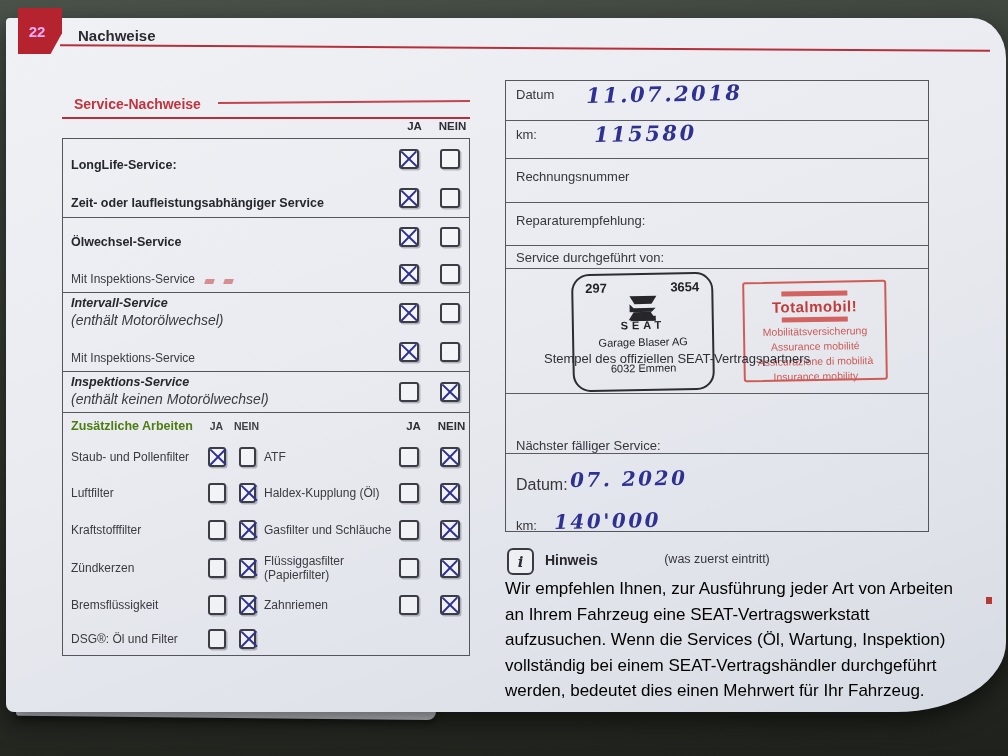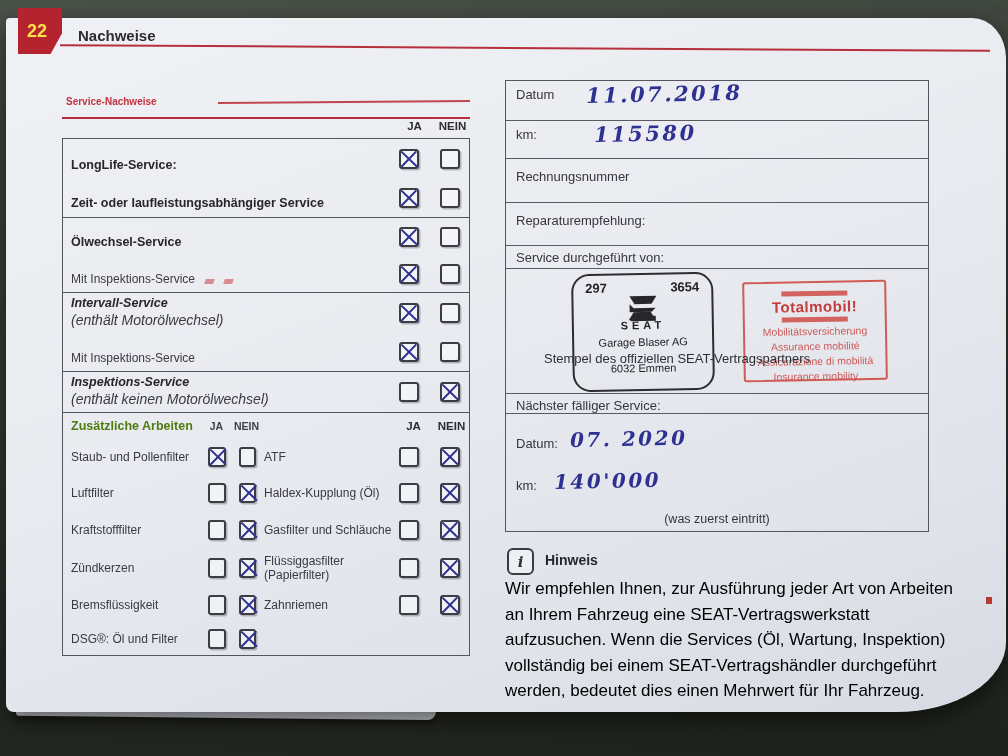--- a/index.html
+++ b/index.html
@@ -12,27 +12,27 @@
   .paper{position:absolute;left:6px;top:18px;width:1000px;height:694px;
          background:linear-gradient(160deg,#f0f1f5 0%,#e9ebf0 45%,#dfe2e9 80%,#d6dae2 100%);
          border-radius:4px 34px 110px 8px / 4px 40px 70px 8px;
          box-shadow:0 10px 24px rgba(0,0,0,.55);}
   .paper-under{position:absolute;left:16px;top:706px;width:420px;height:12px;background:#c9ccd3;
          border-radius:4px 4px 10px 4px;transform:rotate(.6deg);box-shadow:0 3px 6px rgba(0,0,0,.4);}
 
   
   .tab{position:absolute;left:18px;top:8px;width:44px;height:46px;background:#b5232f;
        clip-path:polygon(0 0,100% 0,100% 55%,74% 100%,0 100%);
-       color:#fde047;font-weight:bold;font-size:18px;display:flex;align-items:center;justify-content:center;
+       color:#f0abfc;font-weight:bold;font-size:15px;display:flex;align-items:center;justify-content:center;
        padding-right:6px;box-sizing:border-box;}
   .header-title{position:absolute;left:78px;top:27px;font-size:15px;font-weight:bold;color:#2b2b31;}
   .header-rule{position:absolute;left:60px;top:47px;width:930px;height:2px;background:#b5303a;transform:rotate(.35deg);}
 
   
-  .svc-title{position:absolute;left:66px;top:96px;font-size:10px;font-weight:bold;color:#c0333f;}
+  .svc-title{position:absolute;left:74px;top:96px;font-size:14px;font-weight:bold;color:#c0333f;}
   .svc-rule-a{position:absolute;left:218px;top:101px;width:252px;height:1.6px;background:#c24550;transform:rotate(-.5deg);}
   .svc-rule-b{position:absolute;left:62px;top:117px;width:408px;height:1.8px;background:#b5303a;}
 
   
   .table-wrap{position:absolute;left:62px;top:120px;width:408px;}
   .jn-head{display:flex;height:16px;}
   .pair-head{display:flex;gap:21px;margin-left:auto;margin-right:9px;font-size:11.5px;font-weight:bold;color:#2e2e35;}
   .pair-head span{width:17px;display:flex;justify-content:center;white-space:nowrap;}
   .tbl{border:1.6px solid #55555d;margin-top:2px;}
   .sep{border-top:1.4px solid #55555d;}
@@ -80,21 +80,21 @@
   .seat-word{text-align:center;font-size:11px;font-weight:bold;letter-spacing:4px;margin-top:-2px;}
   .seat-line{text-align:center;font-size:11px;margin-top:5px;}
   .seat-city{text-align:center;font-size:11px;margin-top:14px;}
   .mob-stamp{position:absolute;left:237px;top:12px;width:140px;height:96px;border:2.4px solid #d05b55;
              border-radius:3px;transform:rotate(-1deg);text-align:center;}
   .mob-bar{width:66px;height:5px;background:#cf4b46;margin:0 auto;opacity:.85;}
   .mob-title{font-size:15px;font-weight:bold;color:#c23c3c;letter-spacing:.5px;margin:2px 0;}
   .mob-line{font-size:10.5px;color:#cc5a58;margin-top:3px;}
   .stamp-caption{position:absolute;left:38px;top:82px;z-index:5;font-size:13px;color:#2e2e35;white-space:nowrap;}
 
-  .next-title{height:20px;padding-top:4px;}
+  .next-title{height:20px;padding-top:4px;margin-top:40px;}
   .next-open{position:relative;height:118px;}
   .note-center{position:absolute;left:0;right:0;bottom:6px;text-align:center;font-size:12.5px;color:#36363d;}
 
   
   .hint-icon{position:absolute;left:507px;top:548px;width:23px;height:23px;border:2.6px solid #3a3a43;
              border-radius:6px;display:flex;align-items:center;justify-content:center;
              font-family:"DejaVu Serif",serif;font-style:italic;font-weight:bold;font-size:15px;color:#2e2e36;
              background:rgba(255,255,255,.4);}
   .hint-title{position:absolute;left:545px;top:552px;font-size:14px;font-weight:bold;color:#26262c;}
   .hint-text{position:absolute;left:505px;top:576px;width:468px;font-size:17px;line-height:1.5;color:#000000;}
@@ -316,21 +316,21 @@
         <div class="mob-line">Insurance mobility</div>
       </div>
 
       <div class="stamp-caption">Stempel des offiziellen SEAT-Vertragspartners</div>
     </div>
 
     <div class="rrow bline next-title">
       <span>Nächster fälliger Service:</span>
     </div>
     <div class="next-open">
-      <span style="position:absolute;left:10px;top:22px;font-size:13px;color:#36363d;">Datum:</span>
+      <span style="position:absolute;left:10px;top:22px;font-size:16px;color:#36363d;">Datum:</span>
       <span class="hand" style="left:64px;top:14px;font-size:20px;">07. 2020</span>
       <span style="position:absolute;left:10px;top:64px;font-size:13px;color:#36363d;">km:</span>
       <span class="hand" style="left:48px;top:56px;font-size:20px;">140'000</span>
       <div class="note-center">(was zuerst eintritt)</div>
     </div>
   </div>
 
   <div class="hint-icon">i</div>
   <div class="hint-title">Hinweis</div>
   <div class="hint-text">Wir empfehlen Ihnen, zur Ausführung jeder Art von Arbeiten an Ihrem Fahrzeug eine SEAT-Vertragswerkstatt aufzusuchen. Wenn die Services (Öl, Wartung, Inspektion) vollständig bei einem SEAT-Vertragshändler durchgeführt werden, bedeutet dies einen Mehrwert für Ihr Fahrzeug.</div>

